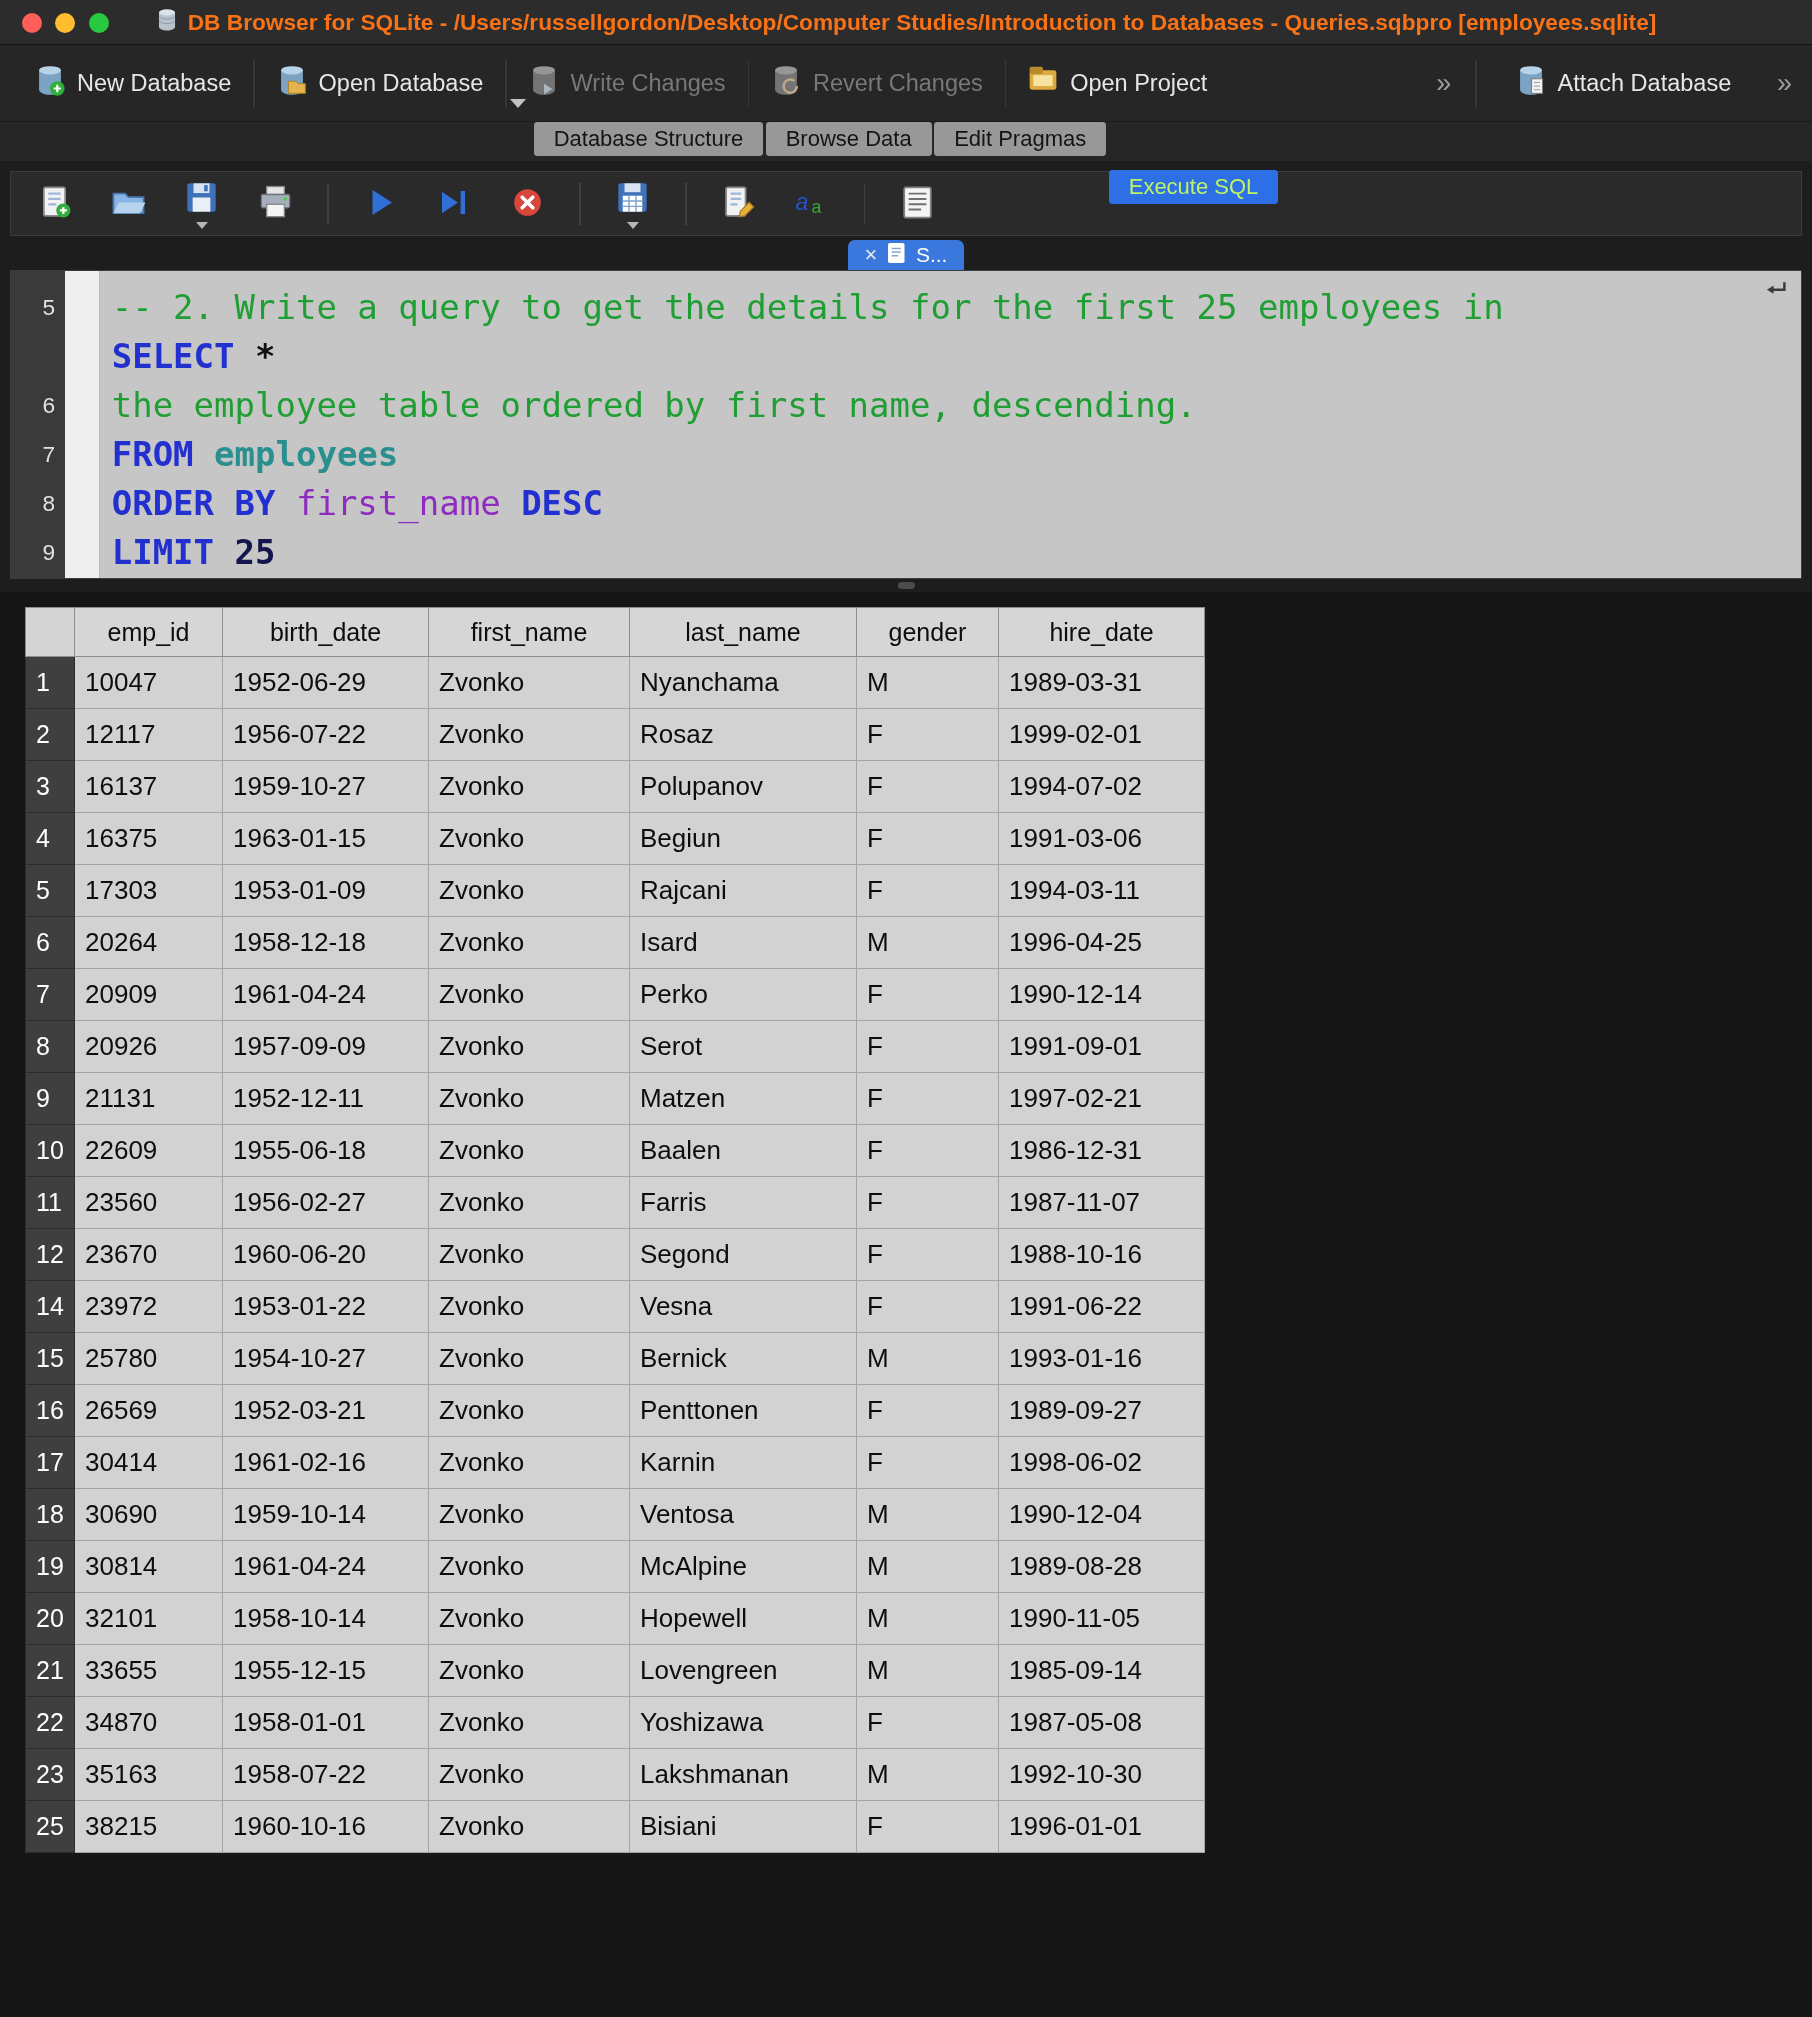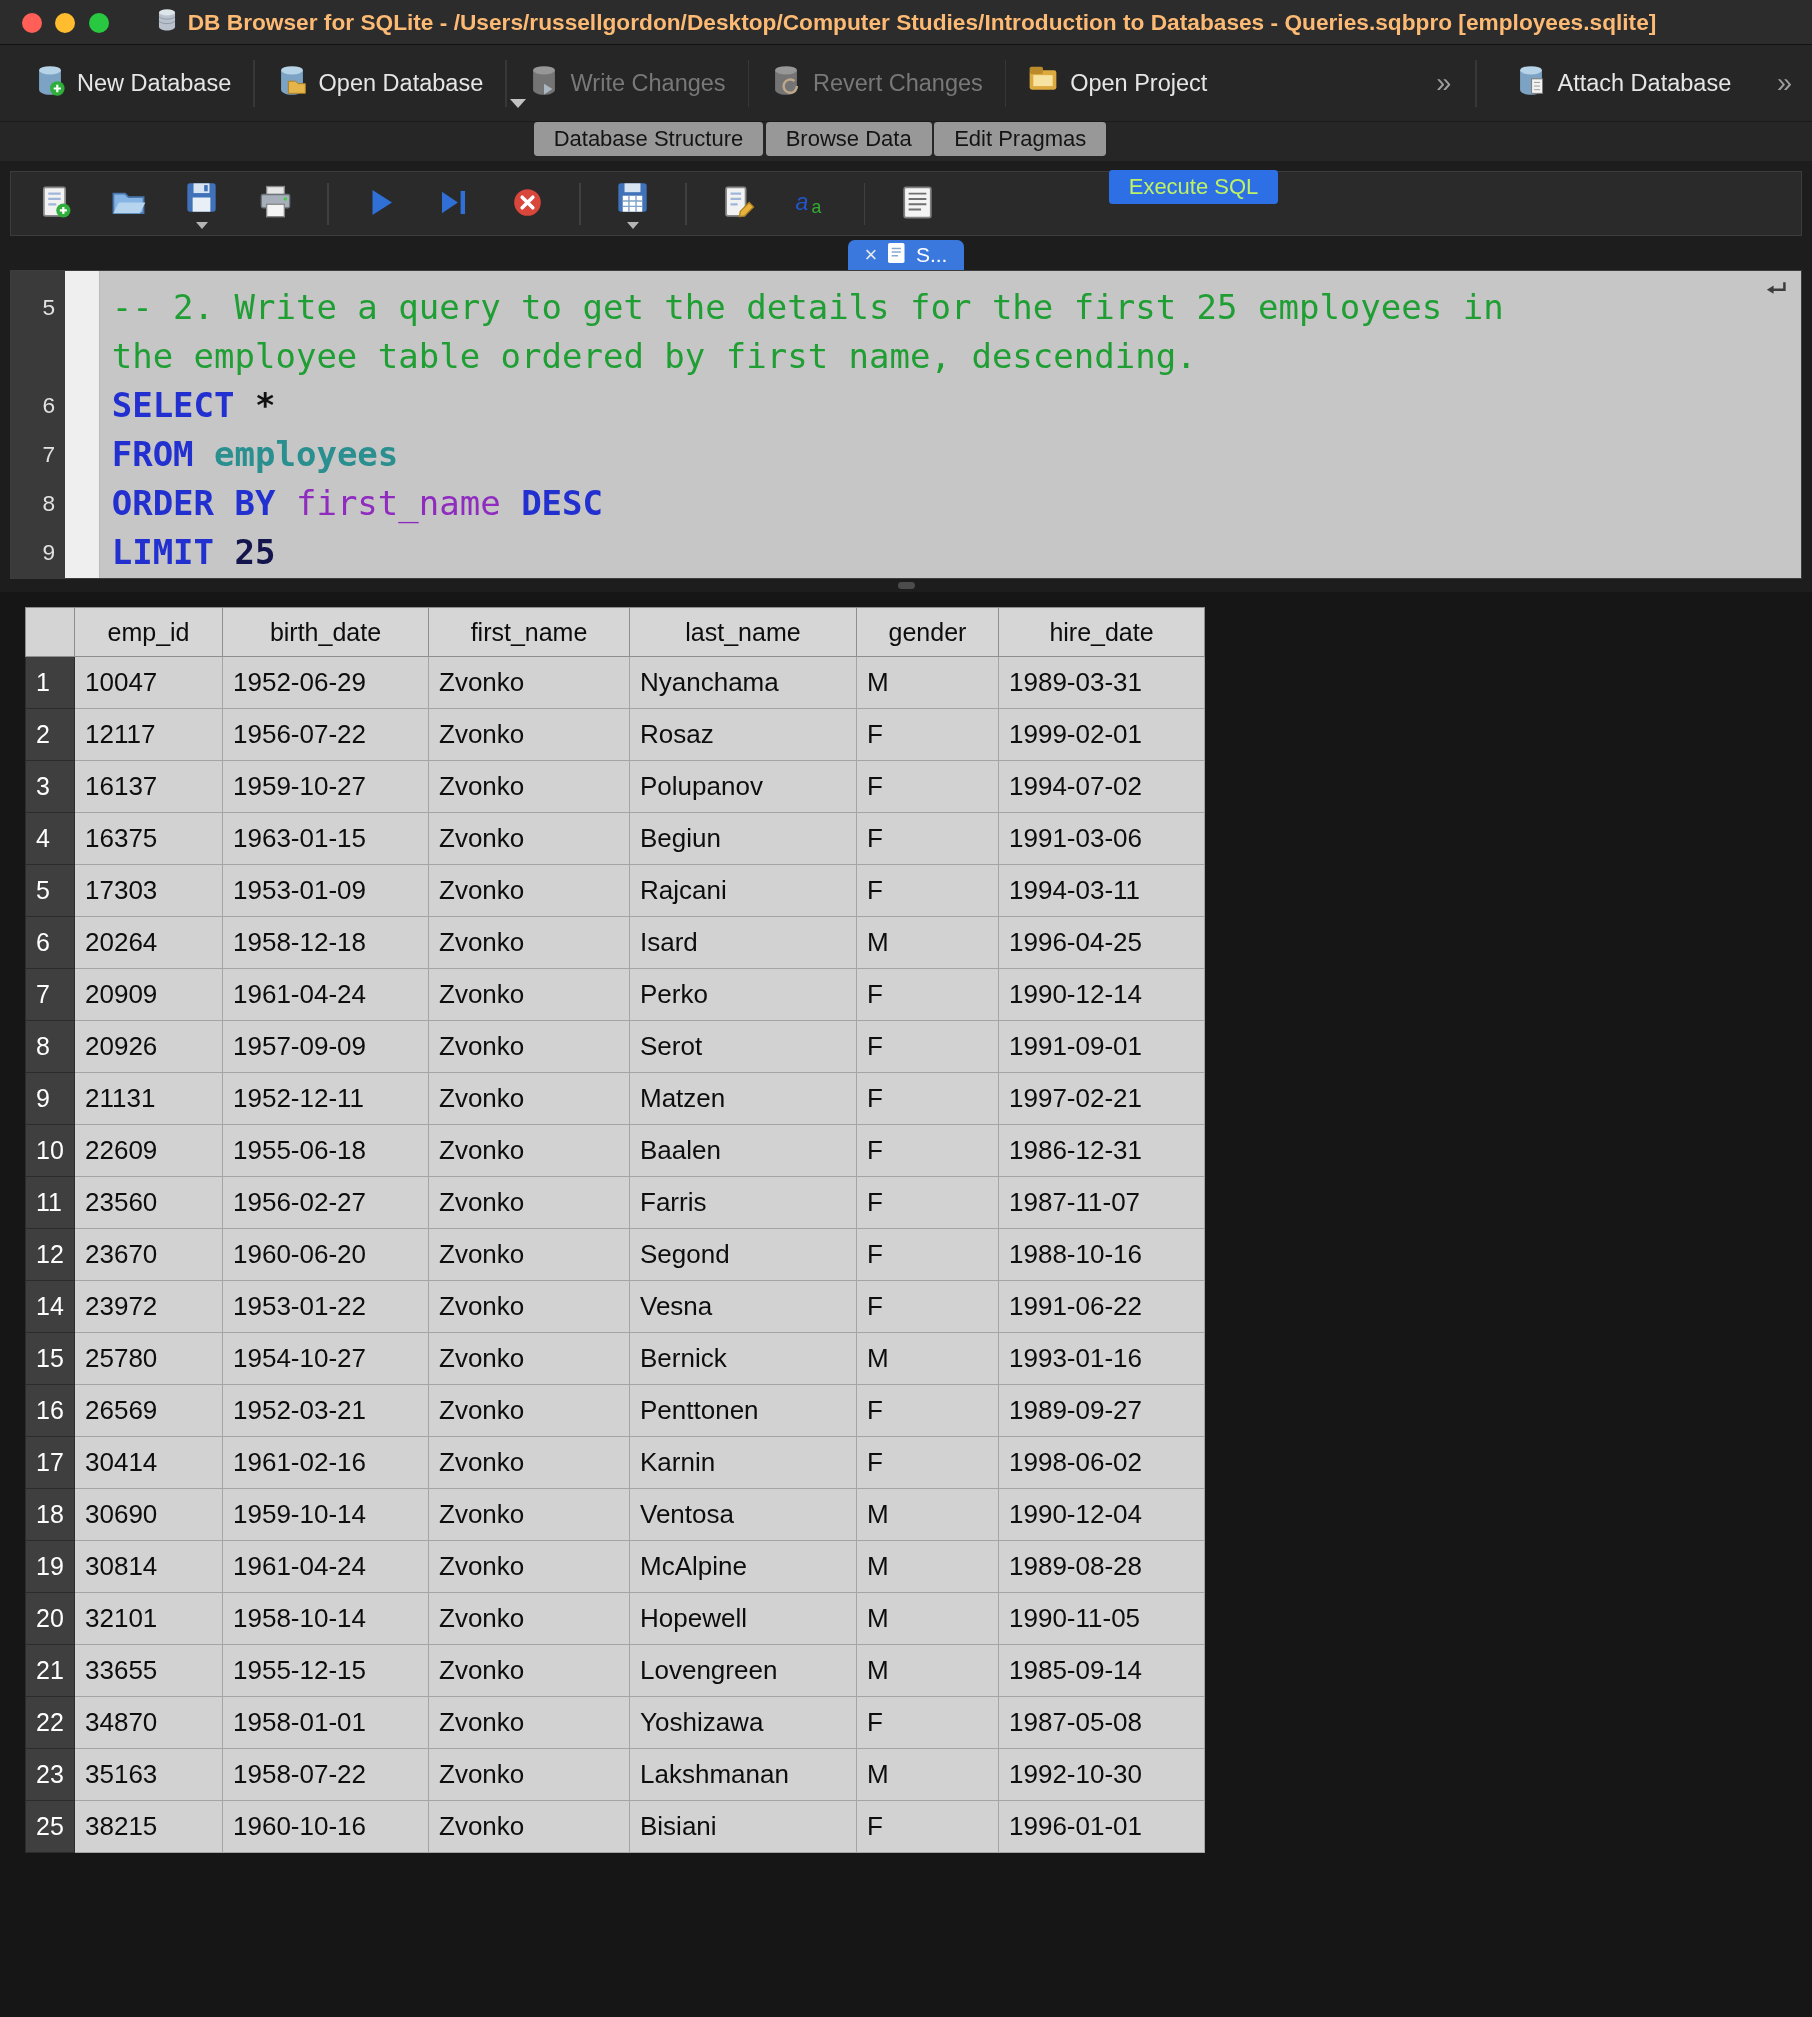--- a/index.html
+++ b/index.html
@@ -5,21 +5,21 @@
   * { margin:0; padding:0; box-sizing:border-box; }
   body { background:#000; font-family:"Liberation Sans", sans-serif; }
   .window { position:relative; width:1812px; height:2017px; background:#1d1d1d; overflow:hidden; }
 
   
   .titlebar { height:45px; background:#2c2c2c; border-bottom:0.8px solid #121212;
               display:flex; align-items:center; position:relative; }
   .lights { position:absolute; left:22px; top:0; height:45px; display:flex; align-items:center; gap:13.4px; }
   .light { width:20px; height:20px; border-radius:50%; display:inline-block; }
   .light.red { background:#ff5f57; } .light.yellow { background:#febc2e; } .light.green { background:#28c840; }
-  .title { margin:12px auto; color:#fdba74; font-size:22.7px; font-weight:bold;
+  .title { margin:12px auto; color:#f97316; font-size:22.7px; font-weight:bold;
            display:flex; align-items:center; gap:10px; white-space:nowrap; }
 
   
   .main-toolbar { height:77px; background:#262626; border-bottom:0.8px solid #1a1a1a;
                   display:flex; align-items:center; padding:0 13.4px; }
   .tb-group { display:flex; align-items:center; }
   .tb-right { margin-left:auto; display:flex; align-items:center; gap:17px; }
   .tb-btn { display:flex; align-items:center; gap:11.7px; color:#e6e6e6; font-size:23.5px;
             padding:0 22px; height:59px; cursor:default; white-space:nowrap; }
   .tb-btn.disabled { color:#787878; }
@@ -278,22 +278,22 @@
         <div class="gut-row">5</div>
         <div class="gut-row"></div>
         <div class="gut-row">6</div>
         <div class="gut-row">7</div>
         <div class="gut-row">8</div>
         <div class="gut-row">9</div>
       </div>
     <div class="strip"></div>
     <div class="code">
         <div class="code-row"><span class="tok-comment">-- 2. Write a query to get the details for the first 25 employees in</span></div>
+        <div class="code-row"><span class="tok-kw">SELECT</span><span class="tok-plain"> </span><span class="tok-op">*</span></div>
         <div class="code-row"><span class="tok-comment">the employee table ordered by first name, descending.</span></div>
-        <div class="code-row"><span class="tok-kw">SELECT</span><span class="tok-plain"> </span><span class="tok-op">*</span></div>
         <div class="code-row"><span class="tok-kw">FROM</span><span class="tok-plain"> </span><span class="tok-table">employees</span></div>
         <div class="code-row"><span class="tok-kw">ORDER BY</span><span class="tok-plain"> </span><span class="tok-field">first_name</span><span class="tok-plain"> </span><span class="tok-kw">DESC</span></div>
         <div class="code-row"><span class="tok-kw">LIMIT</span><span class="tok-plain"> </span><span class="tok-number">25</span></div>
       </div>
     <div class="ret-ico"><svg width="28.5" height="25" viewBox="0 0 34 30">
           <path d="M28 5v9H13" stroke="#3c3c3c" stroke-width="3" fill="none"></path>
           <path d="M15 9l-8 5 8 5z" fill="#3c3c3c"></path>
         </svg></div>
   </div>
 

